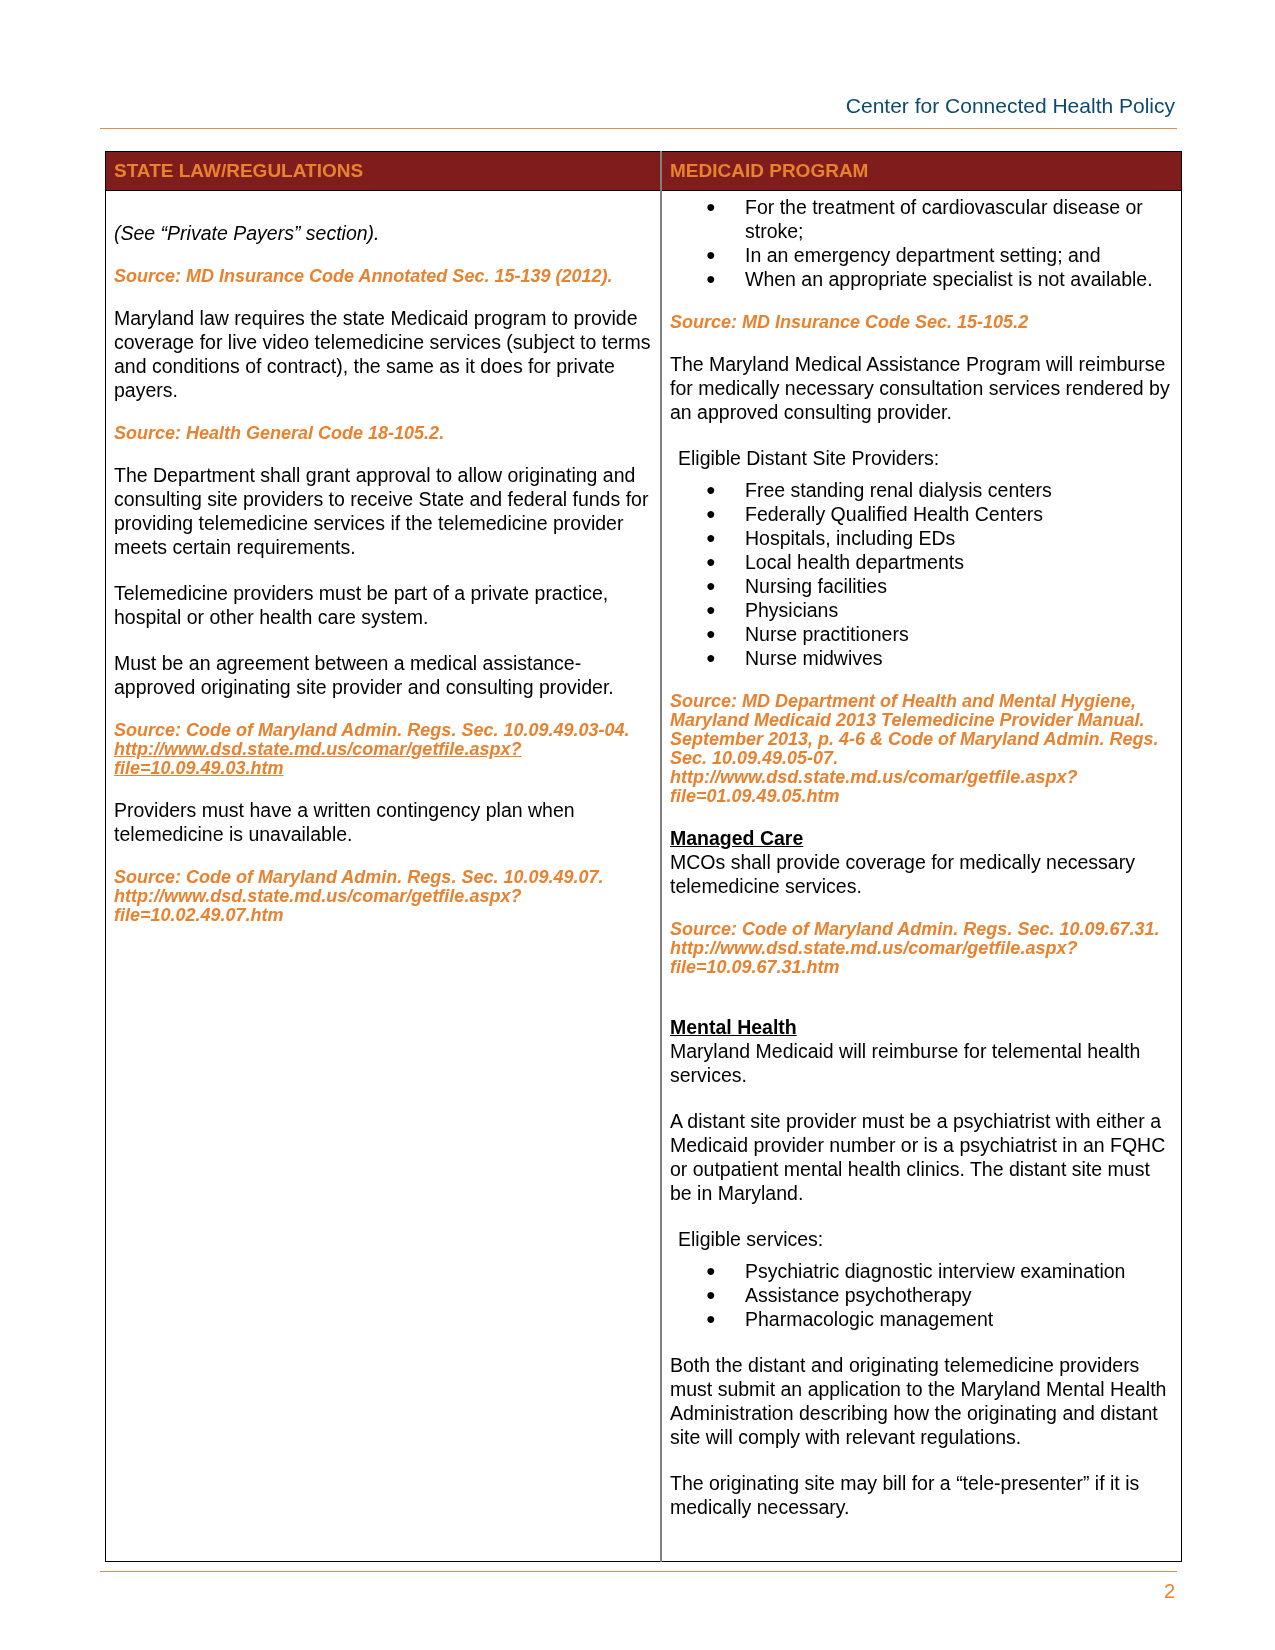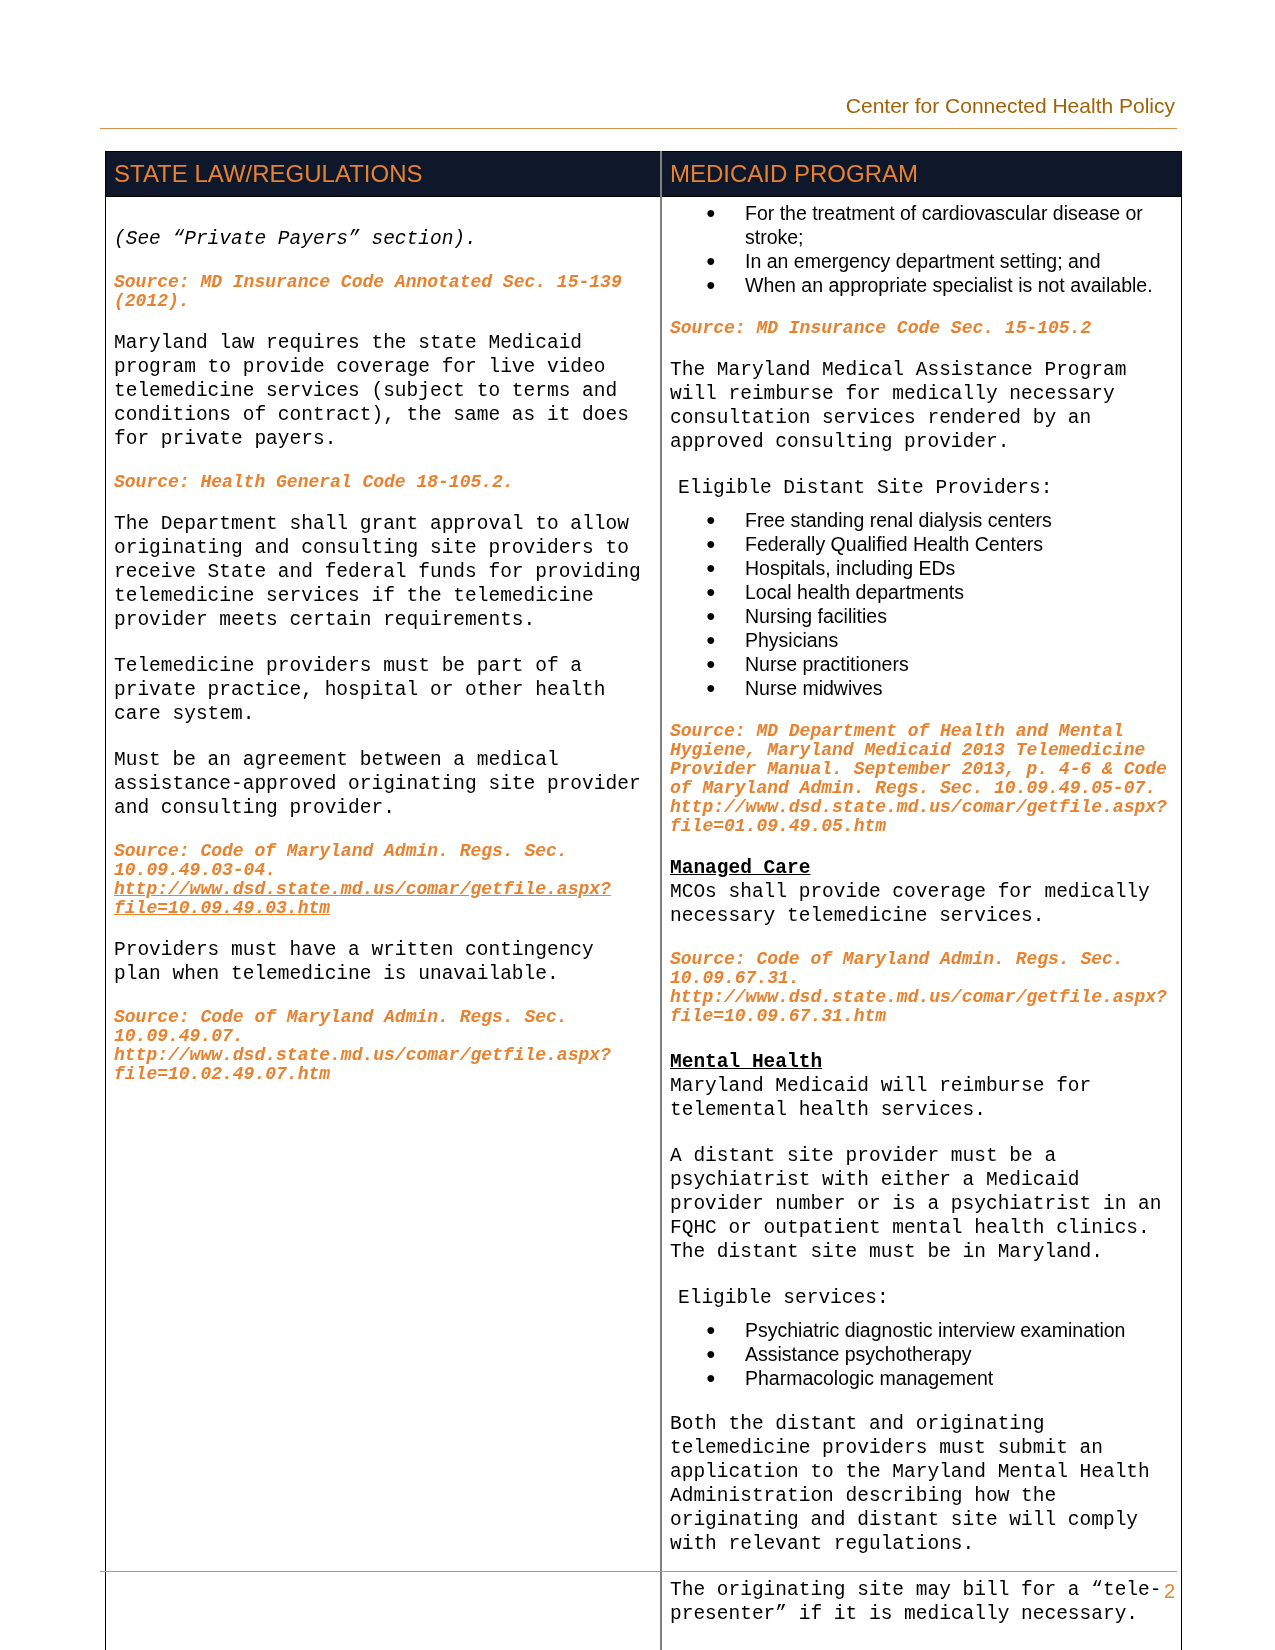--- a/index.html
+++ b/index.html
@@ -1,25 +1,25 @@
 <!DOCTYPE html>
 <html><head>
 <meta charset="utf-8">
 <style>
   html, body { margin: 0; padding: 0; background: #ffffff; }
   body { width: 1275px; height: 1650px; position: relative; font-family: "Liberation Sans", sans-serif; color: #000; }
-  .header-title { position: absolute; right: 100px; top: 94px; font-size: 21px; color: #a16207; }
+  .header-title { position: absolute; right: 100px; top: 94px; font-size: 21px; color: #0c4a6e; }
   .header-rule { position: absolute; left: 100px; width: 1077px; top: 128px; height: 0; border-top: 1.5px solid #d9904a; }
   .footer-rule { position: absolute; left: 100px; width: 1077px; top: 1571px; height: 0; border-top: 1.5px solid #d9904a; }
   .page-number { position: absolute; right: 100px; top: 1580px; font-size: 20px; color: #e8822f; }
   table.main { position: absolute; left: 105px; top: 151px; width: 1077px; border-collapse: collapse; }
-  table.main th { background: #0f172a; color: #e8822f; font-size: 24px; font-weight: normal; text-align: left; padding: 8px 8px 8px 8px; border: 1.5px solid #000; height: 22px; }
+  table.main th { background: #7f1d1d; color: #e8822f; font-size: 19px; font-weight: bold; text-align: left; padding: 8px 8px 8px 8px; border: 1.5px solid #000; height: 22px; }
   table.main td { vertical-align: top; border: 1.5px solid #000; padding: 4px 8px 20px 8px; font-size: 19.5px; line-height: 24px; }
   table.main th.col-left, table.main td.col-left { width: 538px; border-right: 2px solid #808080; }
-  p { margin: 0 0 22px 0; font-family: Liberation Mono, monospace; }
+  p { margin: 0 0 22px 0; }
   .italic { font-style: italic; }
   .source { color: #e8822f; font-weight: bold; font-style: italic; font-size: 18px; line-height: 19px; margin: 0 0 20px 0; }
   .source .u { text-decoration: underline; }
   ul.bullets { list-style: none; margin: 0 0 22px 0; padding: 0; }
   ul.bullets li { position: relative; padding-left: 75px; }
   ul.bullets li .dot { position: absolute; left: 36px; top: 0; font-size: 16px; }
   .subhead { font-weight: bold; text-decoration: underline; }
 </style>
 </head>
 <body>
@@ -78,21 +78,21 @@
           <span>http://www.dsd.state.md.us/comar/getfile.aspx?file=01.09.49.05.htm</span>
         </p>
         <p style="margin-top:18px;">
           <span class="subhead">Managed Care</span><br>
           <span>MCOs shall provide coverage for medically necessary telemedicine services.</span>
         </p>
         <p class="source">
           <span>Source: Code of Maryland Admin. Regs. Sec. 10.09.67.31.</span><br>
           <span>http://www.dsd.state.md.us/comar/getfile.aspx?file=10.09.67.31.htm</span>
         </p>
-        <p style="margin-top:24px;">
+        <p style="margin-top:38px;">
           <span class="subhead">Mental Health</span><br>
           <span>Maryland Medicaid will reimburse for telemental health services.</span>
         </p>
         <p>A distant site provider must be a psychiatrist with either a Medicaid provider number or is a psychiatrist in an FQHC or outpatient mental health clinics.  The distant site must be in Maryland.</p>
         <p style="margin:8px;">Eligible services:</p>
         <ul class="bullets">
           <li><span class="dot">●</span><span>Psychiatric diagnostic interview examination</span></li>
           <li><span class="dot">●</span><span>Assistance psychotherapy</span></li>
           <li><span class="dot">●</span><span>Pharmacologic management</span></li>
         </ul>

